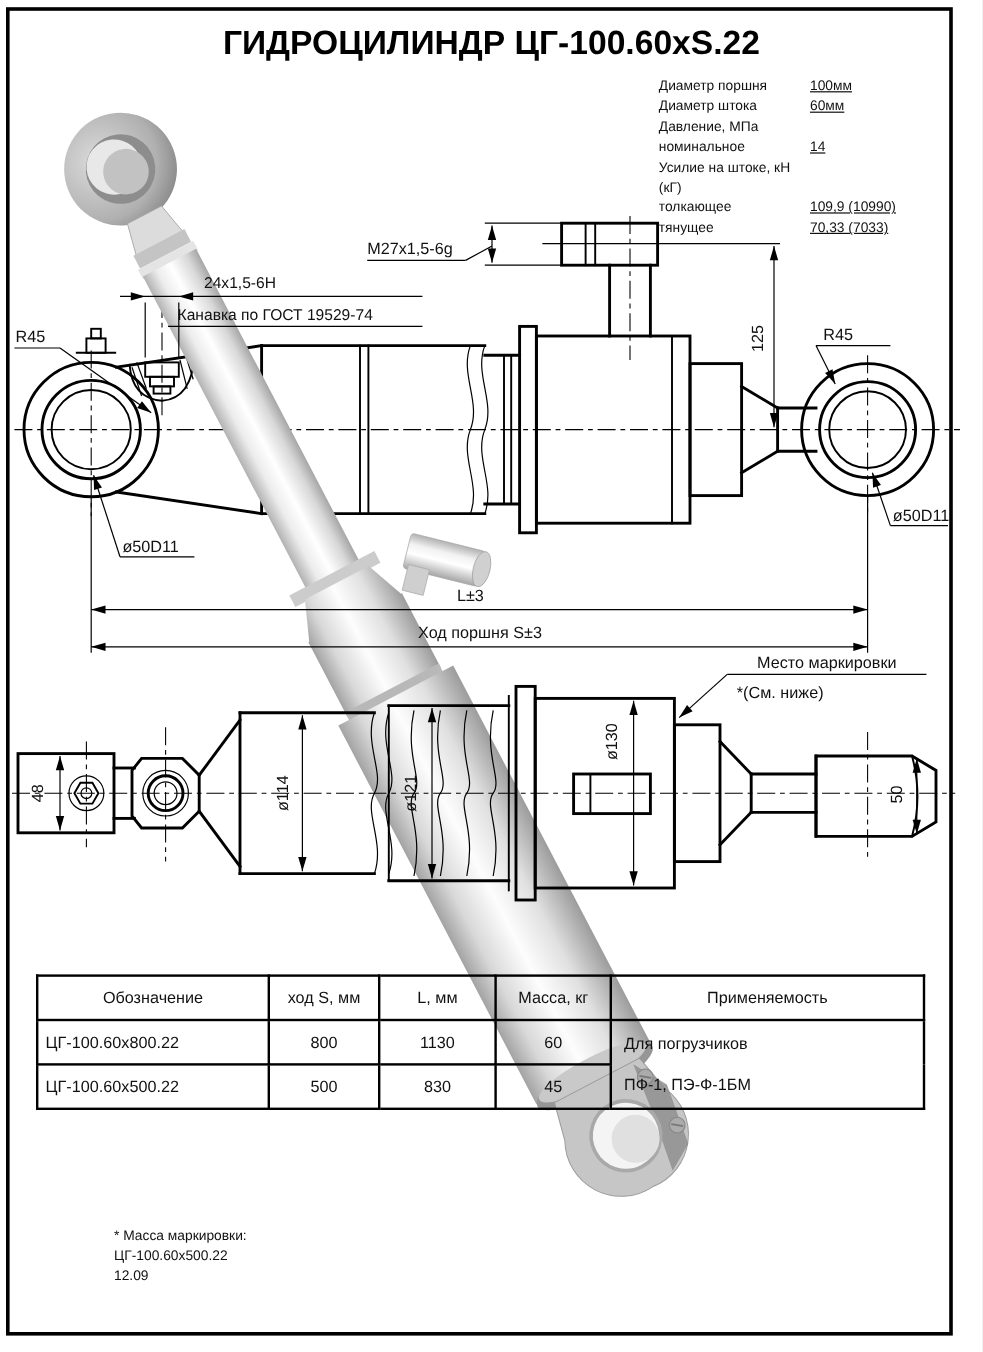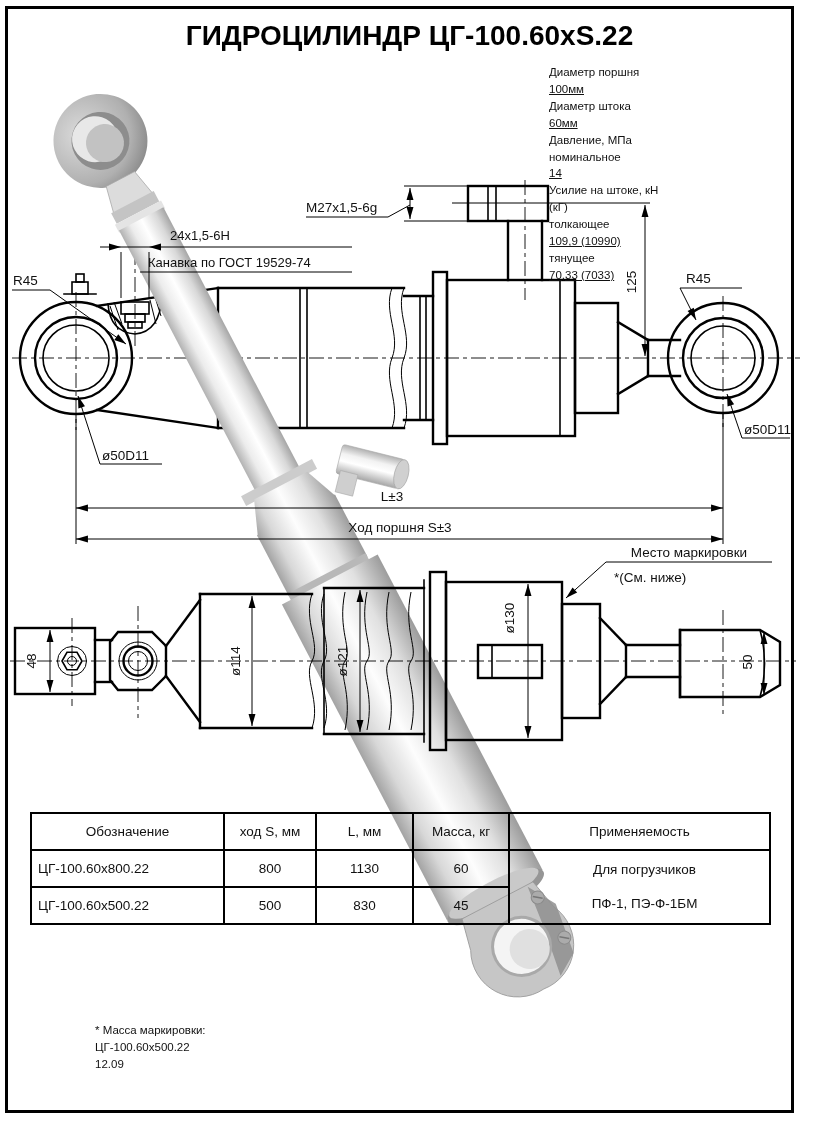--- a/index.html
+++ b/index.html
@@ -2,40 +2,40 @@
 <html><head>
 <meta charset="utf-8">
 <style>
   html,body{margin:0;padding:0;background:#fff;}
   .page{position:relative;width:819px;height:1127px;background:#fff;overflow:hidden;
         font-family:"Liberation Sans","DejaVu Sans",sans-serif;outline:1px solid #aaa;}
   .frame{position:absolute;left:5px;top:6px;width:783px;height:1101px;border:3px solid #000;z-index:0;}
   .title{position:absolute;left:0;right:0;top:20px;text-align:center;z-index:5;
          font-family:Liberation Sans, sans-serif;font-weight:bold;font-size:28px;color:#000;}
   .specs{position:absolute;left:549px;top:64px;width:238px;z-index:5;font-size:11.5px;color:#111;}
-  .specrow{display:flex;line-height:16.9px;flex-direction:column;}
+  .specrow{display:flex;line-height:16.9px;}
   .specrow .lab{width:126px;flex:none;}
   .specrow .val{flex:1;text-decoration:underline;}
   svg.draw{position:absolute;left:0;top:0;z-index:1;}
   
   .ol{stroke:#000;stroke-width:2.4;fill:none;stroke-linecap:square;}
   .om{stroke:#000;stroke-width:1.6;fill:none;stroke-linecap:square;}
   .tl{stroke:#000;stroke-width:1;fill:none;}
   .cl{stroke:#000;stroke-width:0.9;fill:none;stroke-dasharray:15 4 4 4;}
   .dim{stroke:#000;stroke-width:1;fill:none;}
   .svgtxt{font-family:"Liberation Sans","DejaVu Sans",sans-serif;font-size:13.5px;fill:#111;}
   .svgtxt.small{font-size:13px;}
   
   .spec-table{position:absolute;left:30px;top:812px;z-index:4;border-collapse:collapse;background:transparent;
               font-size:13.5px;color:#111;table-layout:fixed;}
   .spec-table td,.spec-table th{border:2px solid #000;padding:0;font-weight:normal;background:transparent;}
   .spec-table th{height:35px;text-align:center;border-radius:13px;}
   .spec-table td{height:35px;text-align:center;}
   .spec-table td.left{text-align:left;padding-left:6px;}
-  .spec-table td.app{text-align:center;padding-left:10px;vertical-align:middle;}
+  .spec-table td.app{text-align:left;padding-left:10px;vertical-align:middle;}
   .spec-table td.app div{line-height:34px;}
   .footnote{position:absolute;left:95px;top:1022px;z-index:5;font-size:11.5px;line-height:17px;color:#111;}
 </style>
 </head>
 <body>
 
 <div class="page">
   <div class="frame"></div>
 
   <div class="title">ГИДРОЦИЛИНДР ЦГ-100.60xS.22</div>

